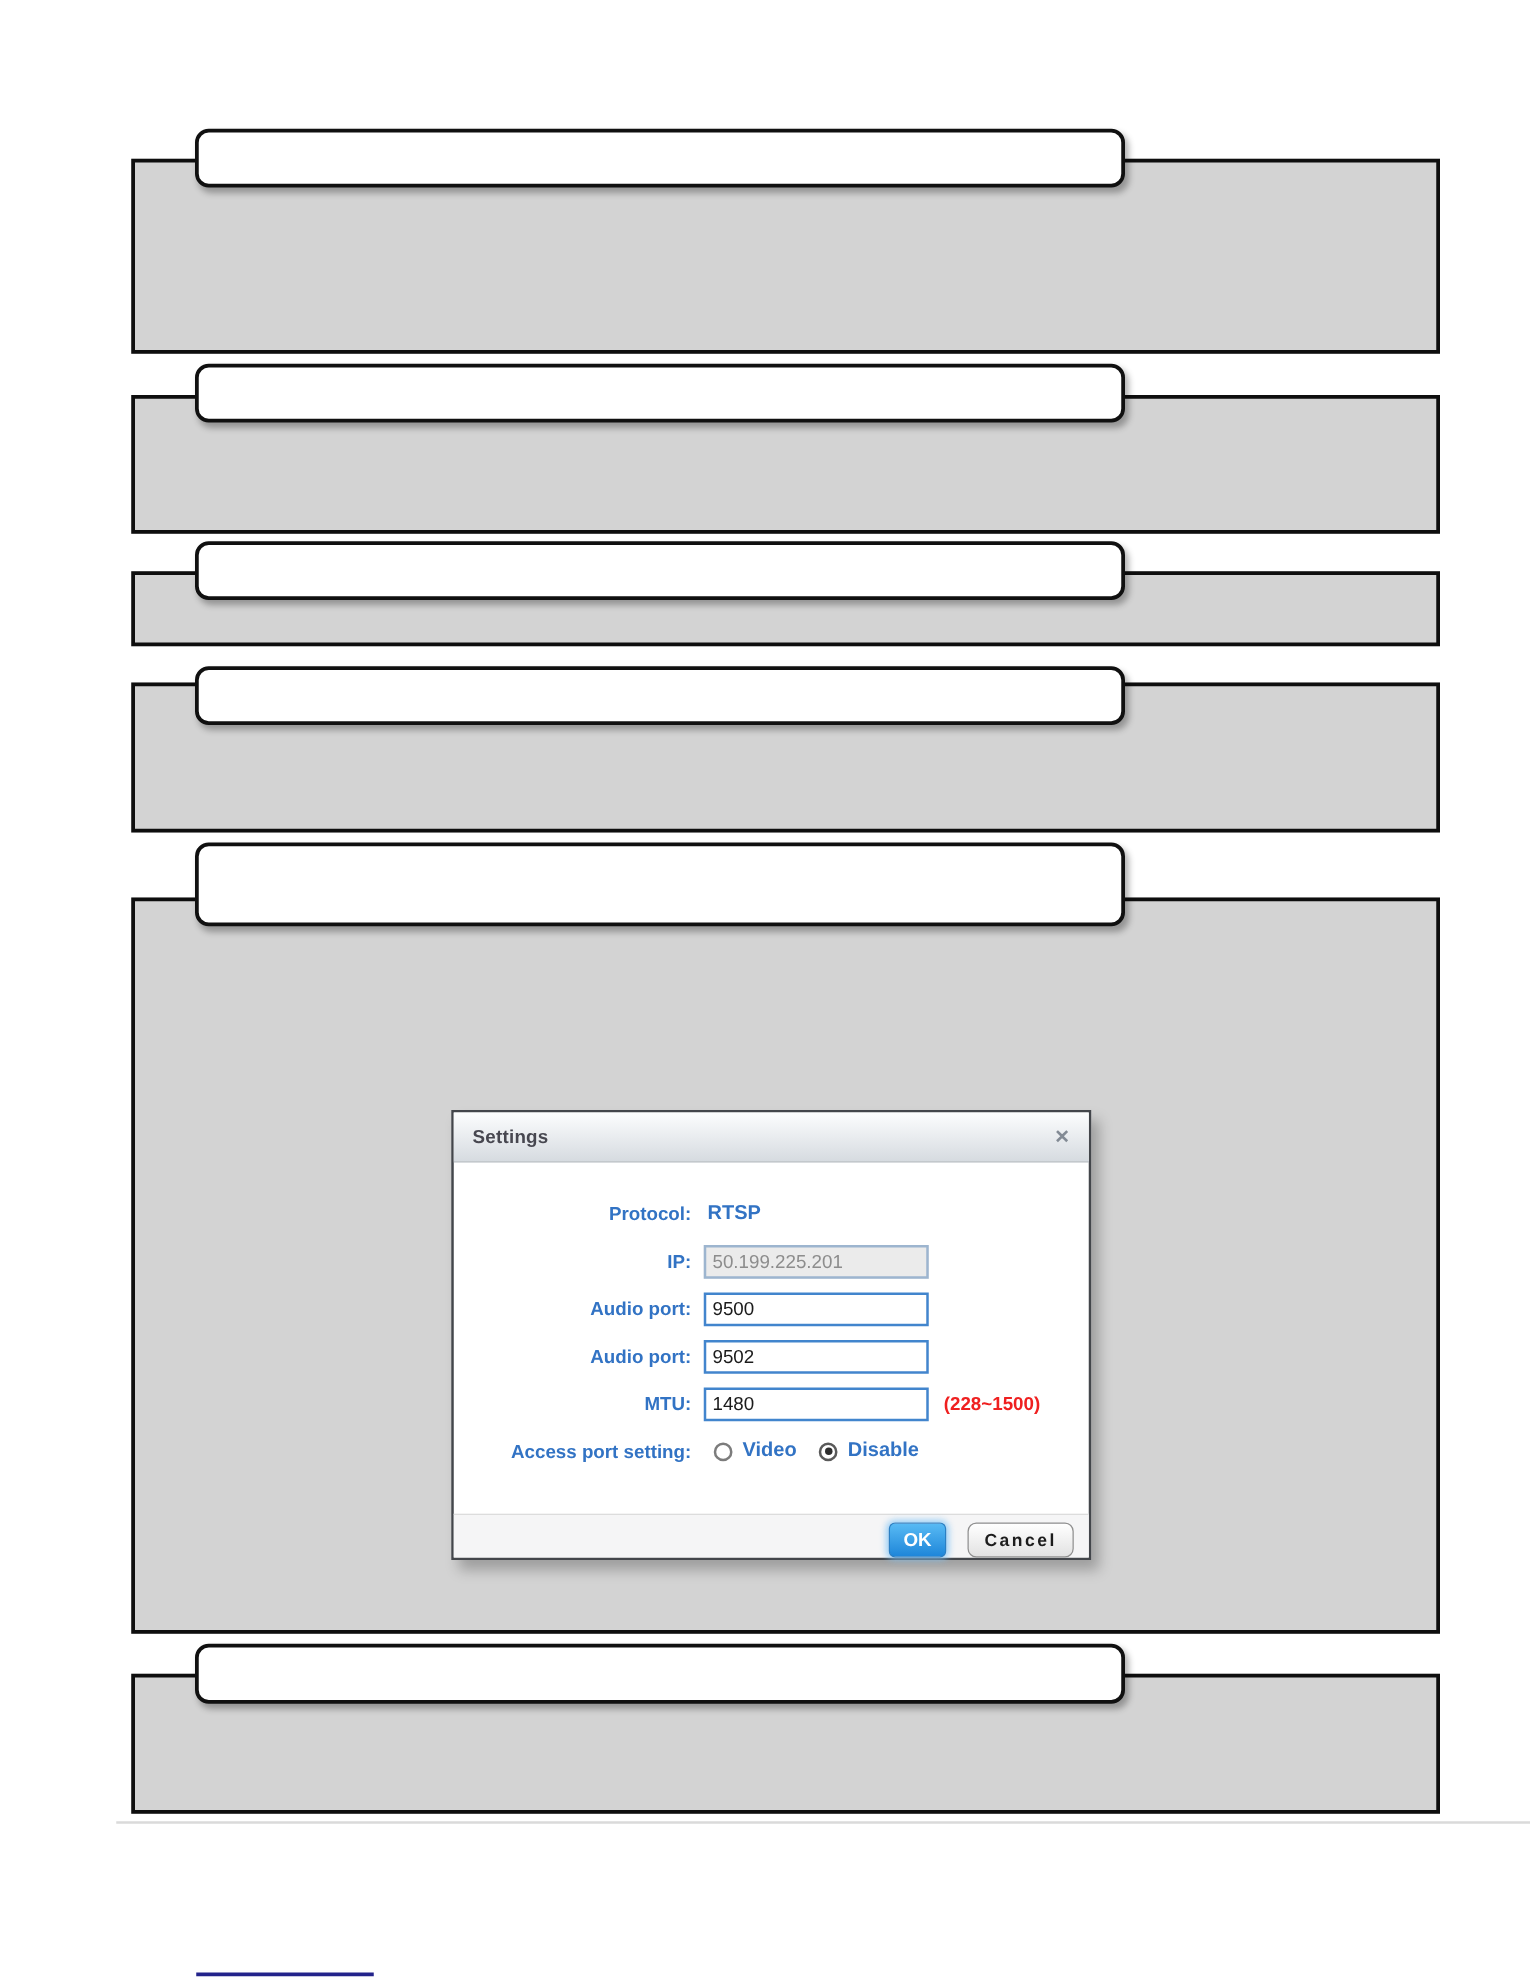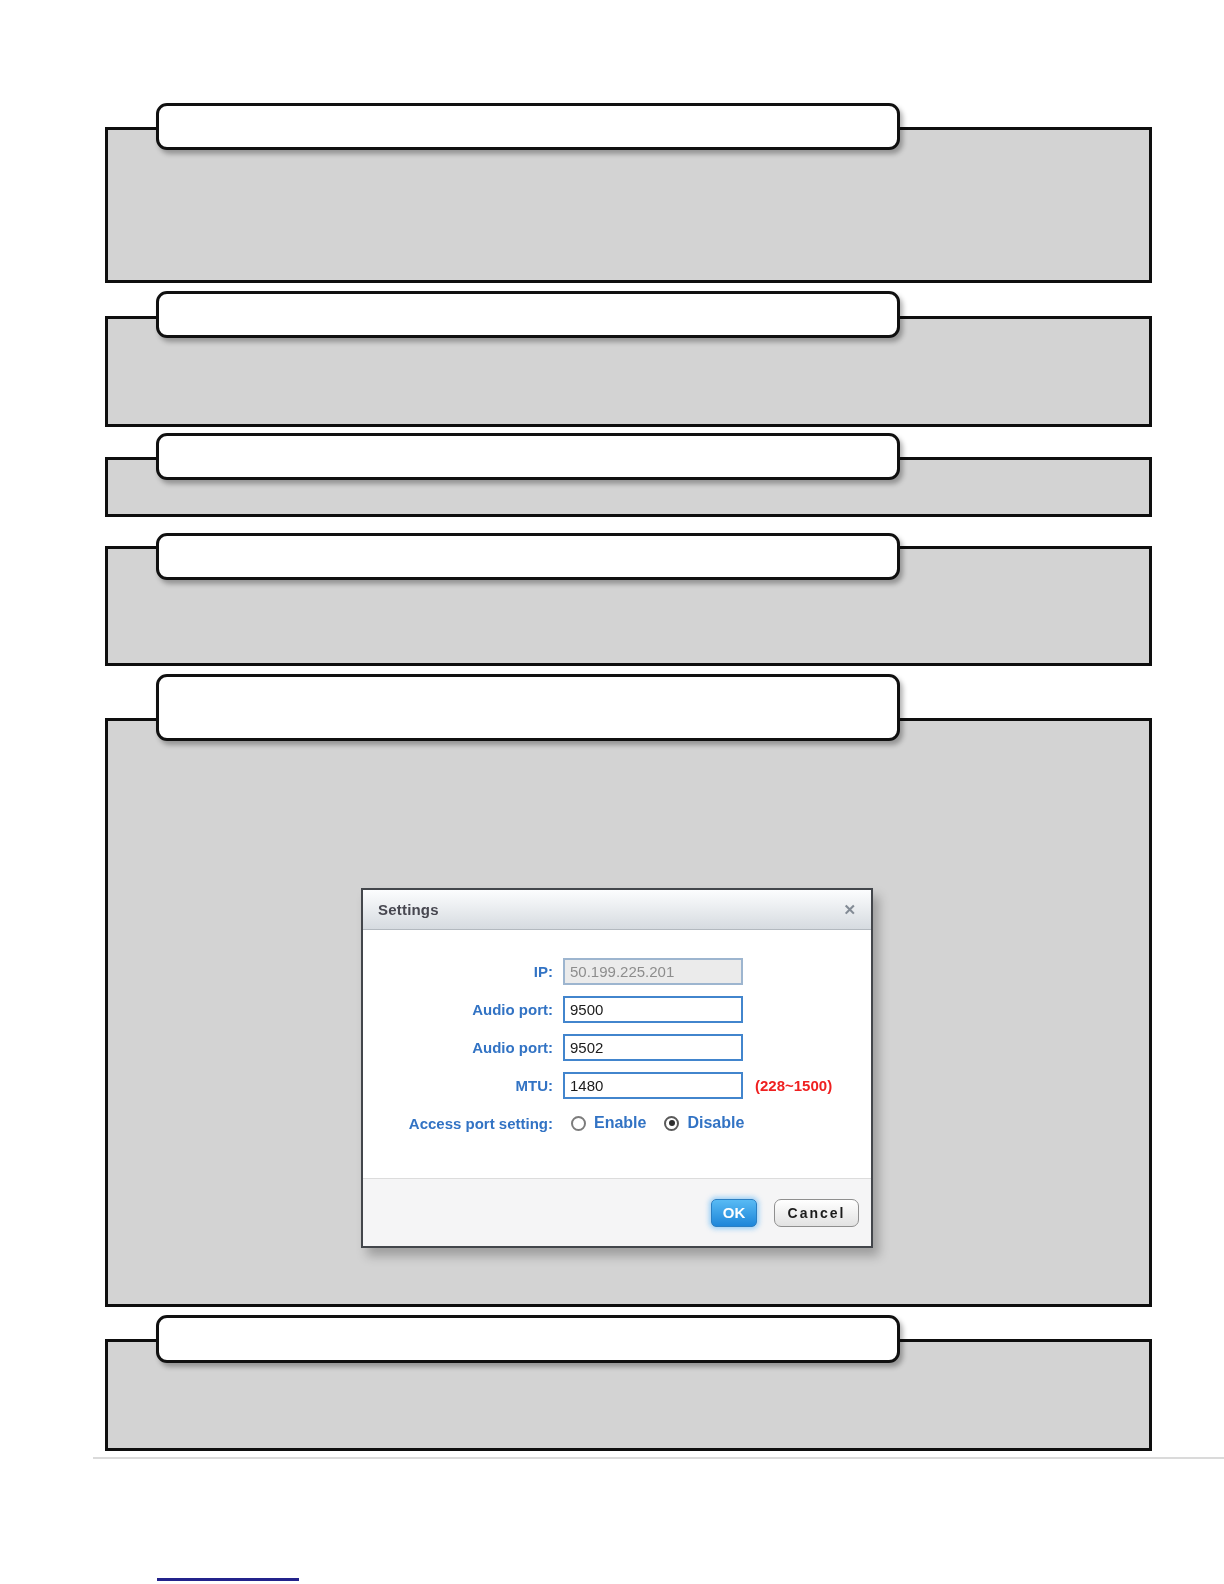--- a/index.html
+++ b/index.html
@@ -70,23 +70,23 @@
     display:inline-block;width:15px;height:15px;border-radius:50%;
     border:2px solid #7c7c7c;background:#fff;position:relative;margin-left:8px;cursor:pointer;
   }
   .radio.selected{border-color:#5a5a5a;}
   .radio.selected::after{
     content:"";position:absolute;left:2.5px;top:2.5px;width:6px;height:6px;
     border-radius:50%;background:#2e2e2e;
   }
   .rlabel{color:#3273c4;font-size:16px;font-weight:bold;margin:0 10px 0 8px;}
   .dlg-footer{
-    position:absolute;left:0;right:0;bottom:0;height:68px;
+    position:absolute;left:0;right:0;bottom:0;height:35px;
     background:#f5f5f6;border-top:1px solid #dcdcdc;
-    display:flex;align-items:center;justify-content:flex-end;
+    display:flex;align-items:flex-end;justify-content:flex-end;
     padding-right:12px;gap:17px;
   }
   .btn-ok{
     width:46px;height:28px;border-radius:5px;
     background:linear-gradient(#58baf4,#1e86d9);
     border:1px solid #2b7fc3;color:#ffffff;font-weight:bold;font-size:15px;
     font-family:"Liberation Sans",sans-serif;
     box-shadow:0 0 5px 2px rgba(125,195,245,0.75);cursor:pointer;
   }
   .btn-cancel{
@@ -128,20 +128,24 @@
   <div class="tab t6"></div>
 
   <div class="dialog">
     <div class="dlg-header">
       <span class="dlg-title">Settings</span>
       <span class="dlg-close">✕</span>
     </div>
 
     <div class="dlg-body">
 
+      <div class="frow">
+        <span class="flabel">Protocol:</span>
+        <span class="fvalue">RTSP</span>
+      </div>
 
       <div class="frow">
         <span class="flabel">IP:</span>
         <input class="finput disabled" disabled="" value="50.199.225.201" style="">
       </div>
 
       <div class="frow">
         <span class="flabel">Audio port:</span>
         <input class="finput" value="9500" style="">
       </div>
@@ -153,21 +157,21 @@
 
       <div class="frow">
         <span class="flabel">MTU:</span>
         <input class="finput" value="1480" style="">
         <span class="fhint">(228~1500)</span>
       </div>
 
       <div class="frow">
         <span class="flabel">Access port setting:</span>
         <span class="radio"></span>
-        <span class="rlabel">Enable</span>
+        <span class="rlabel">Video</span>
         <span class="radio selected"></span>
         <span class="rlabel">Disable</span>
       </div>
 
     </div>
 
     <div class="dlg-footer">
       <button class="btn-ok">OK</button>
       <button class="btn-cancel">Cancel</button>
     </div>

